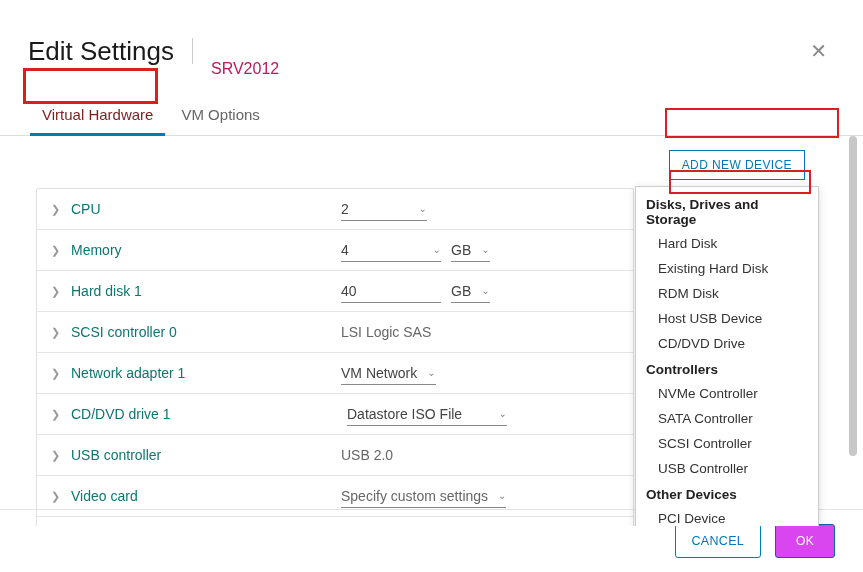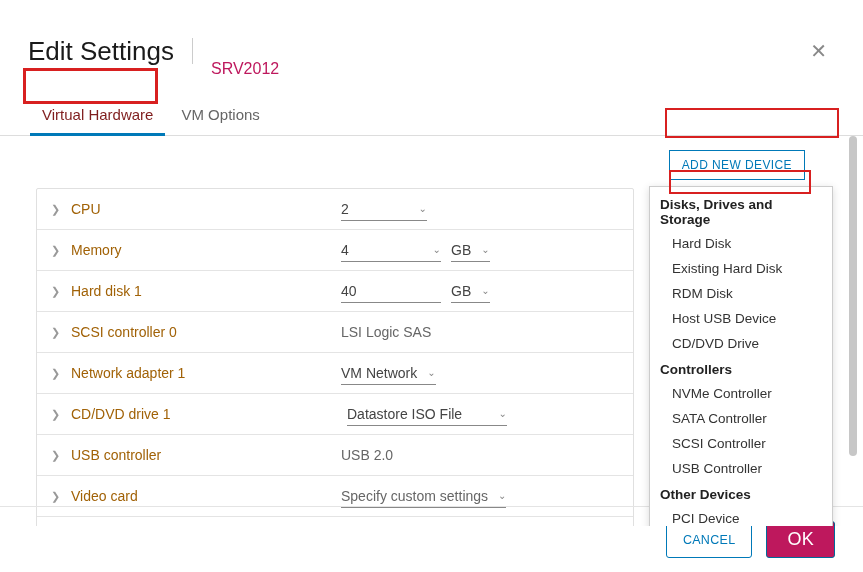--- a/index.html
+++ b/index.html
@@ -21,39 +21,39 @@
 .content-area { position: relative; height: 390px; overflow: hidden; }
 .scrollbar { position: absolute; right: 6px; top: 0; width: 8px; height: 320px; background: #c7c7c7; border-radius: 4px; }
 
 .add-new-wrap { display: flex; justify-content: flex-end; padding: 14px 58px 8px 0; }
 .add-new-btn { border: 1px solid #0079b8; color: #0079b8; background: #fff; font-size: 12px; letter-spacing: 0.4px; font-weight: 500; padding: 7px 12px; cursor: pointer; }
 
 .hw-table { border: 1px solid #e0e0e0; border-radius: 2px; margin: 0 0 0 36px; width: 598px; }
 .hw-row { display: flex; align-items: center; min-height: 41px; border-bottom: 1px solid #e4e4e4; padding: 0 14px; }
 .hw-row:last-child { border-bottom: none; }
 .hw-arrow { color: #999; font-size: 11px; margin-right: 12px; width: 8px; cursor: pointer; }
-.hw-label { font-size: 14px; color: #a16207; width: 270px; }
+.hw-label { font-size: 14px; color: #0f766e; width: 270px; }
 .hw-value { display: flex; align-items: center; gap: 10px; font-size: 14px; color: #444; }
 
 .select { display: inline-flex; align-items: center; border-bottom: 1px solid #888; padding: 3px 0; position: relative; }
 .select.wide { min-width: 86px; }
 .select.wider { min-width: 100px; }
 .select.widest { min-width: 160px; margin-left: 6px; }
 .select .caret { margin-left: auto; padding-left: 10px; color: #888; font-size: 10px; }
 .static-text { color: #666; font-size: 14px; }
 
 
-.dropdown { position: absolute; right: 30px; top: 50px; width: 184px; background: #fff; border: 1px solid #ccc; box-shadow: 0 2px 8px rgba(0,0,0,0.15); font-size: 14px; z-index: 10; padding: 4px 0 8px; }
+.dropdown { position: absolute; right: 44px; top: 50px; width: 184px; background: #fff; border: 1px solid #ccc; box-shadow: 0 2px 8px rgba(0,0,0,0.15); font-size: 14px; z-index: 10; padding: 4px 0 8px; }
 .dd-header { font-weight: 600; color: #222; padding: 6px 10px 4px; font-size: 13.5px; }
 .dd-item { padding: 5px 10px 5px 22px; color: #333; cursor: pointer; font-size: 13.5px; }
 
 
 .footer { position: absolute; bottom: 0; left: 0; right: 0; border-top: 1px solid #e4e4e4; display: flex; justify-content: flex-end; gap: 14px; padding: 14px 28px; margin-top: 36px; }
 .btn-cancel { border: 1px solid #0079b8; color: #0079b8; background: #fff; font-size: 12.5px; font-weight: 500; letter-spacing: 0.3px; padding: 9px 16px; cursor: pointer; border-radius: 3px; }
-.btn-ok { border: 1px solid #006a9b; background: #be185d; color: #fff; font-size: 18px; font-weight: 500; letter-spacing: 0.3px; padding: 7px 20px; cursor: pointer; border-radius: 3px; }
+.btn-ok { border: 1px solid #006a9b; background: #d946ef; color: #fff; font-size: 12px; font-weight: 500; letter-spacing: 0.3px; padding: 7px 20px; cursor: pointer; border-radius: 3px; }
 
 
 .hl { position: absolute; border: 3px solid #d82020; pointer-events: none; z-index: 20; }
 .hl-tab { left: 23px; top: 68px; width: 135px; height: 36px; }
 .hl-add { right: 24px; top: 108px; width: 174px; height: 30px; border-width: 2.5px; }
 .hl-hard { right: 52px; top: 170px; width: 142px; height: 24px; border-width: 2.5px; }
 </style>
 </head>
 <body>
 

